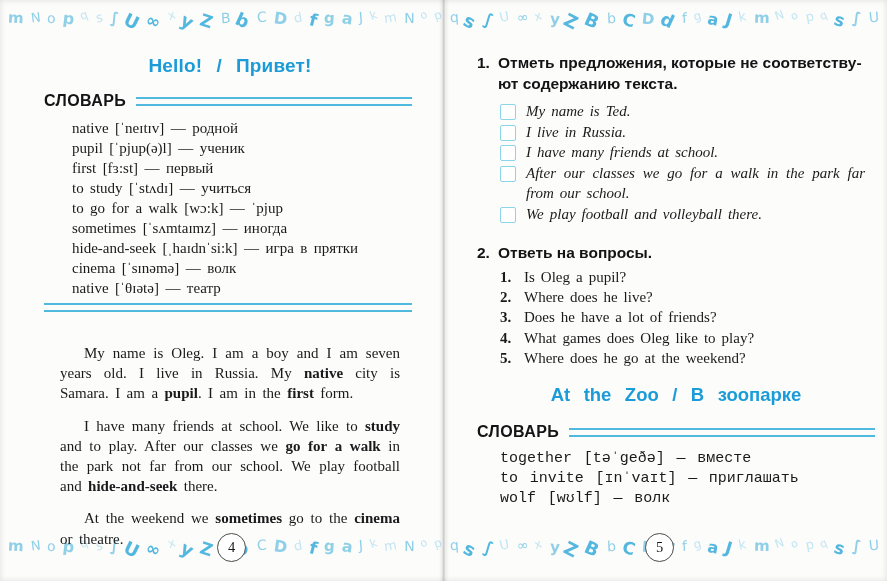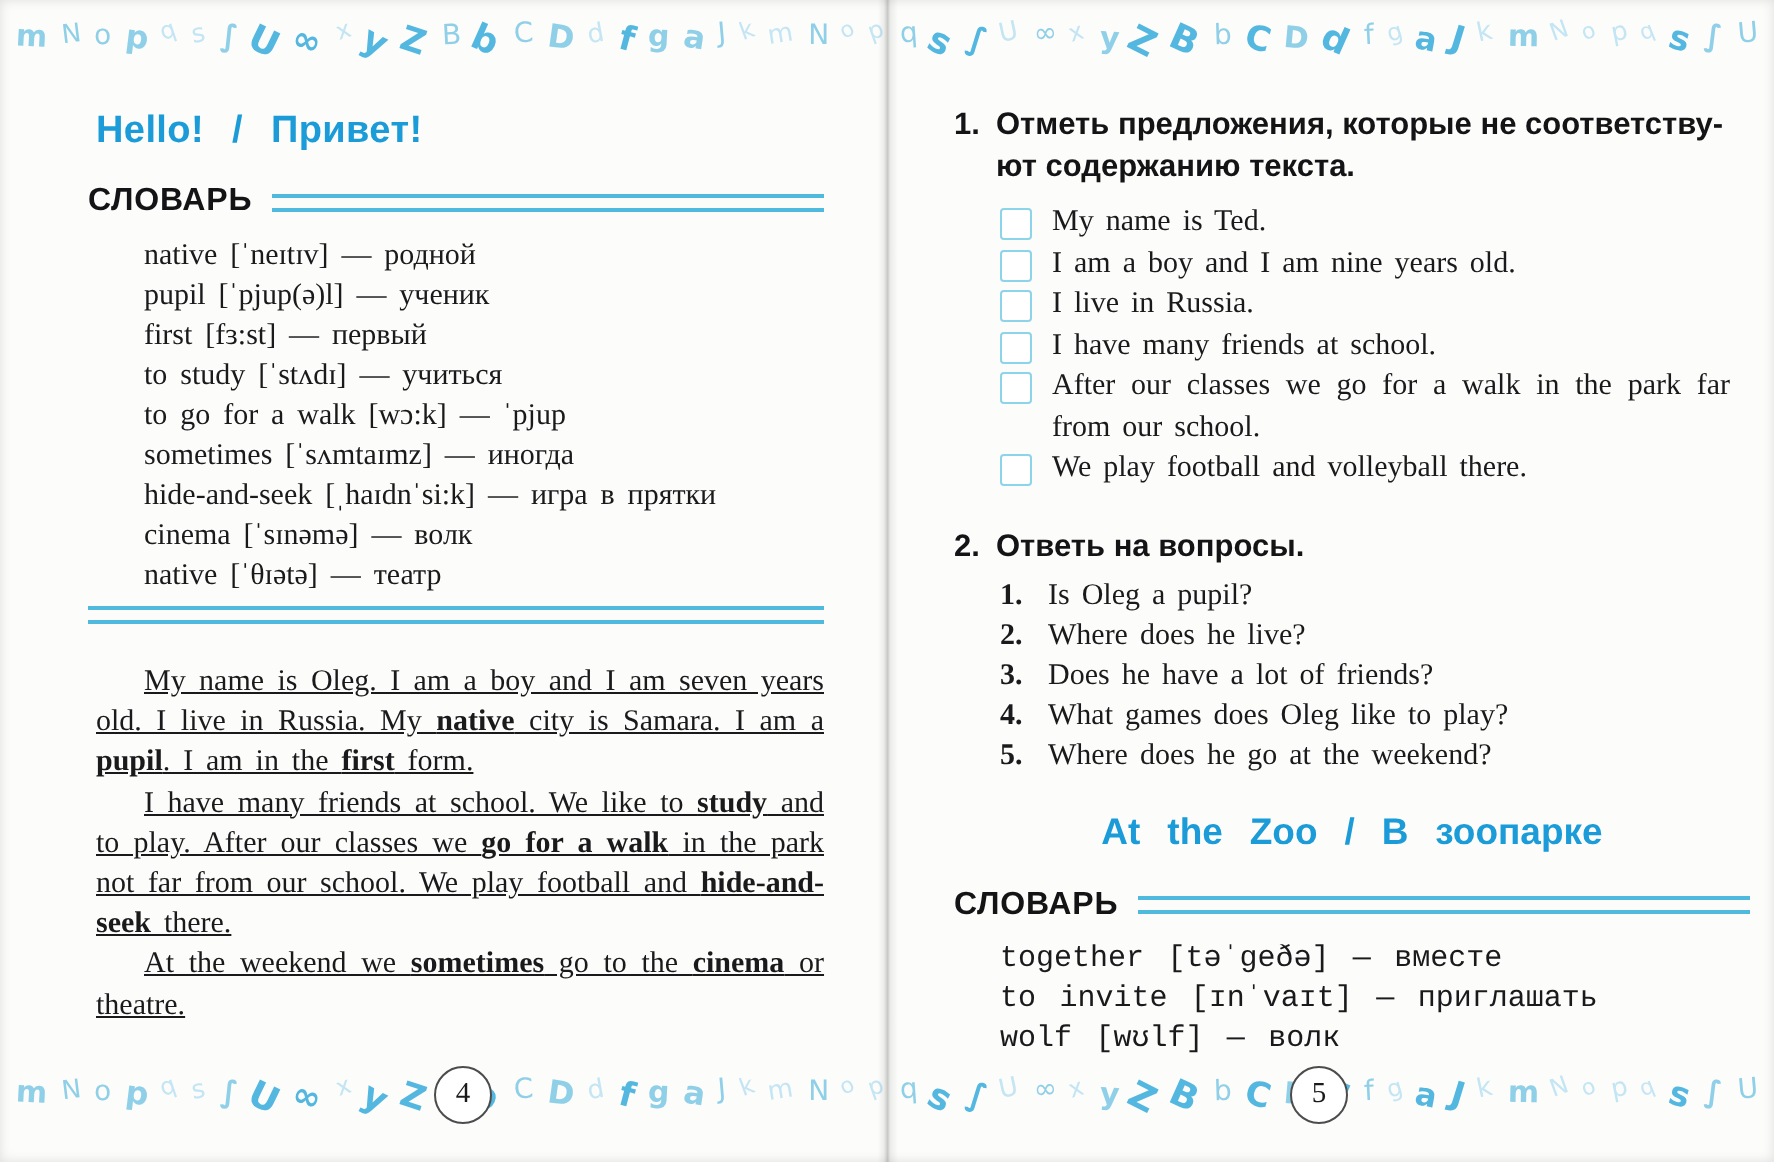--- a/index.html
+++ b/index.html
@@ -13,44 +13,44 @@
          align-items:center;font-family:"DejaVu Sans",sans-serif;pointer-events:none;overflow:hidden;}
   .decor.top{top:3px;}
   .decor.bottom{top:531px;}
   .decor span{display:inline-block;line-height:1;}
   
   .page-num{position:absolute;top:533px;width:27px;height:27px;border:1.5px solid #4c4c4c;border-radius:50%;
             background:#fff;display:flex;align-items:center;justify-content:center;font-size:14.5px;z-index:5;}
   .page-num.left{left:217px;} .page-num.right{left:645px;}
   
   .title{position:absolute;font-family:"Liberation Sans","DejaVu Sans",sans-serif;font-weight:bold;
-         color:#1b9cd8;text-align:left;word-spacing:.45em;letter-spacing:.2px;}
+         color:#1b9cd8;text-align:center;word-spacing:.45em;letter-spacing:.2px;}
   .title.hello{top:55px;left:48px;width:364px;font-size:19px;}
   .zoo-title{font-family:"Liberation Sans","DejaVu Sans",sans-serif;font-weight:bold;color:#1b9cd8;
              text-align:center;word-spacing:.45em;font-size:18.5px;}
   
   .vocab-head{display:flex;align-items:center;gap:10px;}
   .vocab-label{font-family:"Liberation Sans","DejaVu Sans",sans-serif;font-weight:bold;font-size:16px;
                color:#141416;letter-spacing:.4px;}
   .dbl{height:5px;border-top:2px solid #4fb9de;border-bottom:2px solid #4fb9de;}
   .vocab-head .dbl{flex:1;}
   .dbl.full{margin-top:5px;}
   .vocab-block-left{position:absolute;top:92px;left:44px;width:368px;}
   .vocab-list{margin:8px 0 0 28px;font-size:15px;line-height:20px;word-spacing:.18em;}
   .vocab-block-right .vocab-list{margin-left:23px;font-family:Liberation Mono, monospace;}
   
   .story{position:absolute;top:331px;left:48px;width:364px;font-size:15px;line-height:20.2px;
          text-align:justify;word-spacing:.18em;}
-  .story p{margin:0;text-indent:1.6em;text-decoration:underline;}
+  .story p{margin:12px;text-indent:1.6em;}
   
   .right-content{position:absolute;left:477px;top:52px;width:398px;}
   .ex-head{display:flex;font-family:"Liberation Sans","DejaVu Sans",sans-serif;font-weight:bold;
            font-size:15.5px;line-height:21px;color:#141416;}
   .ex-num{width:21px;flex:none;}
-  .check-list{margin:7px 10px 0 23px;}
+  .check-list{margin:7px 10px 0 23px;font-style:italic;}
   .check-item{display:flex;align-items:flex-start;font-size:15px;line-height:20.5px;}
   .checkbox{flex:none;width:14px;height:14px;border:1.6px solid #8bd4ea;border-radius:2px;
             background:#fff;margin:3px 10px 0 0;}
   .check-text{text-align:justify;word-spacing:.15em;}
   .ex2{margin-top:18px;}
   .q-list{margin:4px 0 0 23px;font-size:15px;line-height:20.2px;}
   .q-item{display:flex;}
   .q-num{width:24px;flex:none;font-weight:bold;}
   .q-text{word-spacing:.15em;}
   .zoo-wrap{margin-top:16px;}
@@ -215,24 +215,20 @@
           </span>
       </div>
 
       <div class="check-list" id="check-list">
           <div class="check-item">
             <span class="checkbox"></span>
             <span class="check-text">My name is Ted.</span>
           </div>
           <div class="check-item">
             <span class="checkbox"></span>
-            <span class="check-text">I am a boy and I am nine years old.</span>
-          </div>
-          <div class="check-item">
-            <span class="checkbox"></span>
             <span class="check-text">I live in Russia.</span>
           </div>
           <div class="check-item">
             <span class="checkbox"></span>
             <span class="check-text">I have many friends at school.</span>
           </div>
           <div class="check-item">
             <span class="checkbox"></span>
             <span class="check-text">After our classes we go for a walk in the park far from our school.</span>
           </div>

